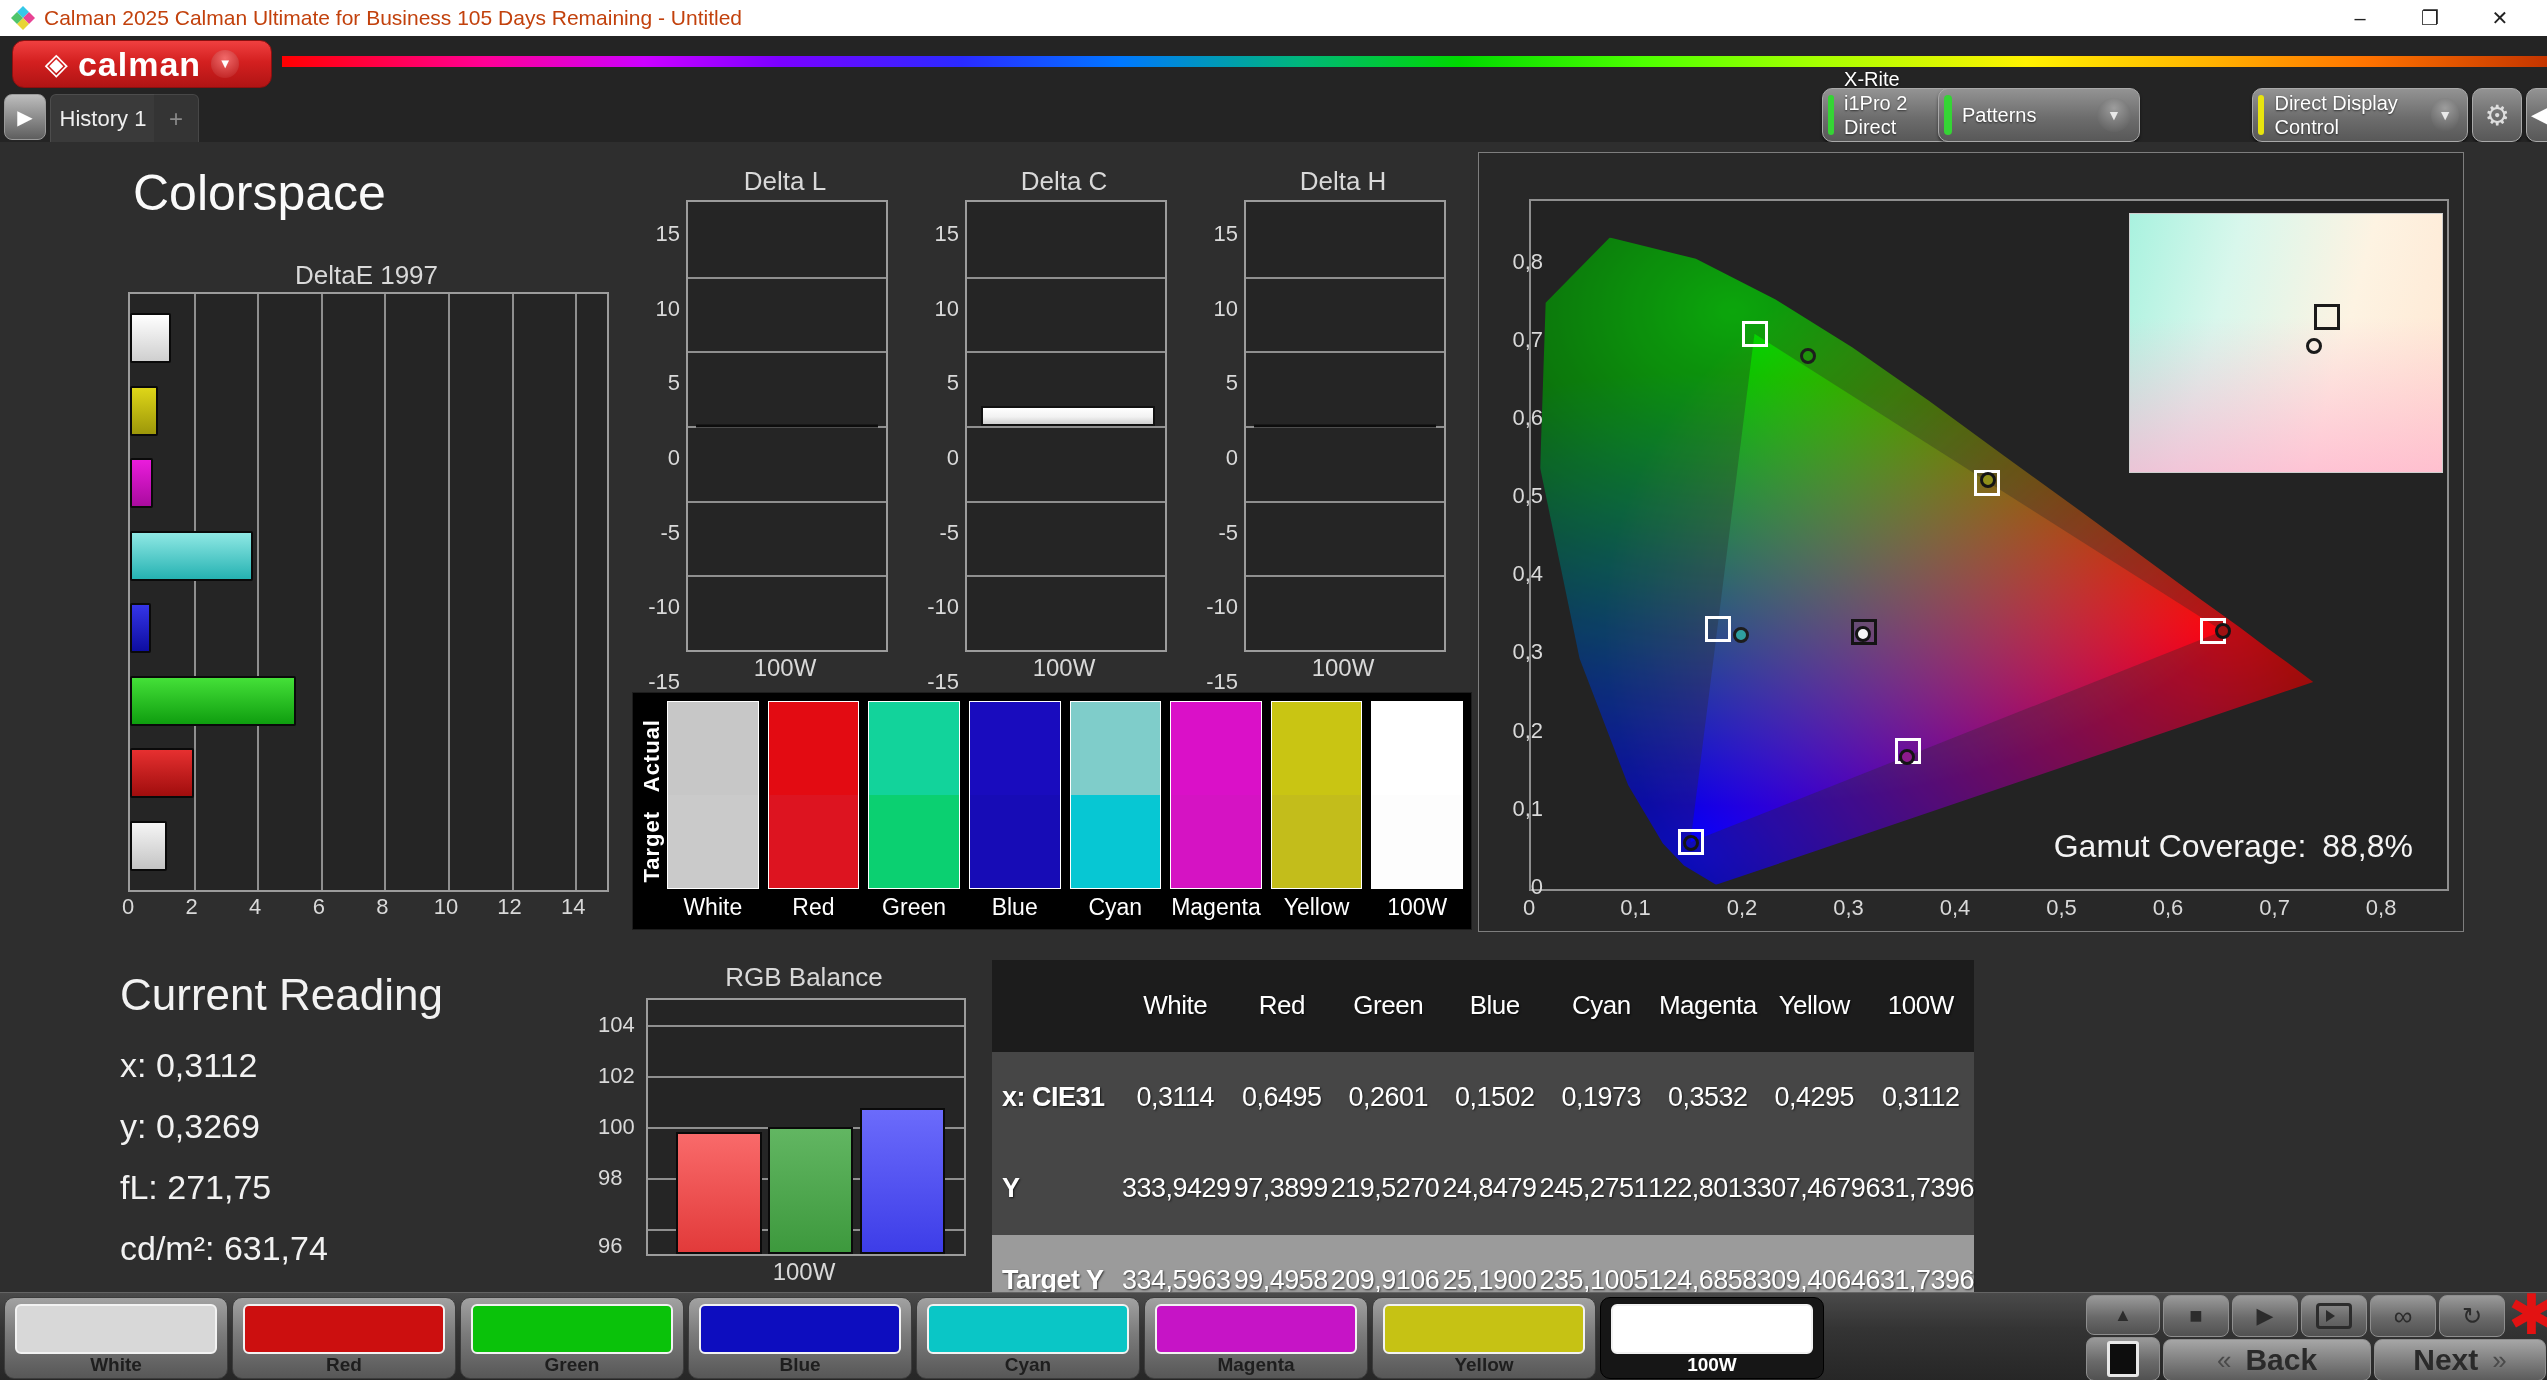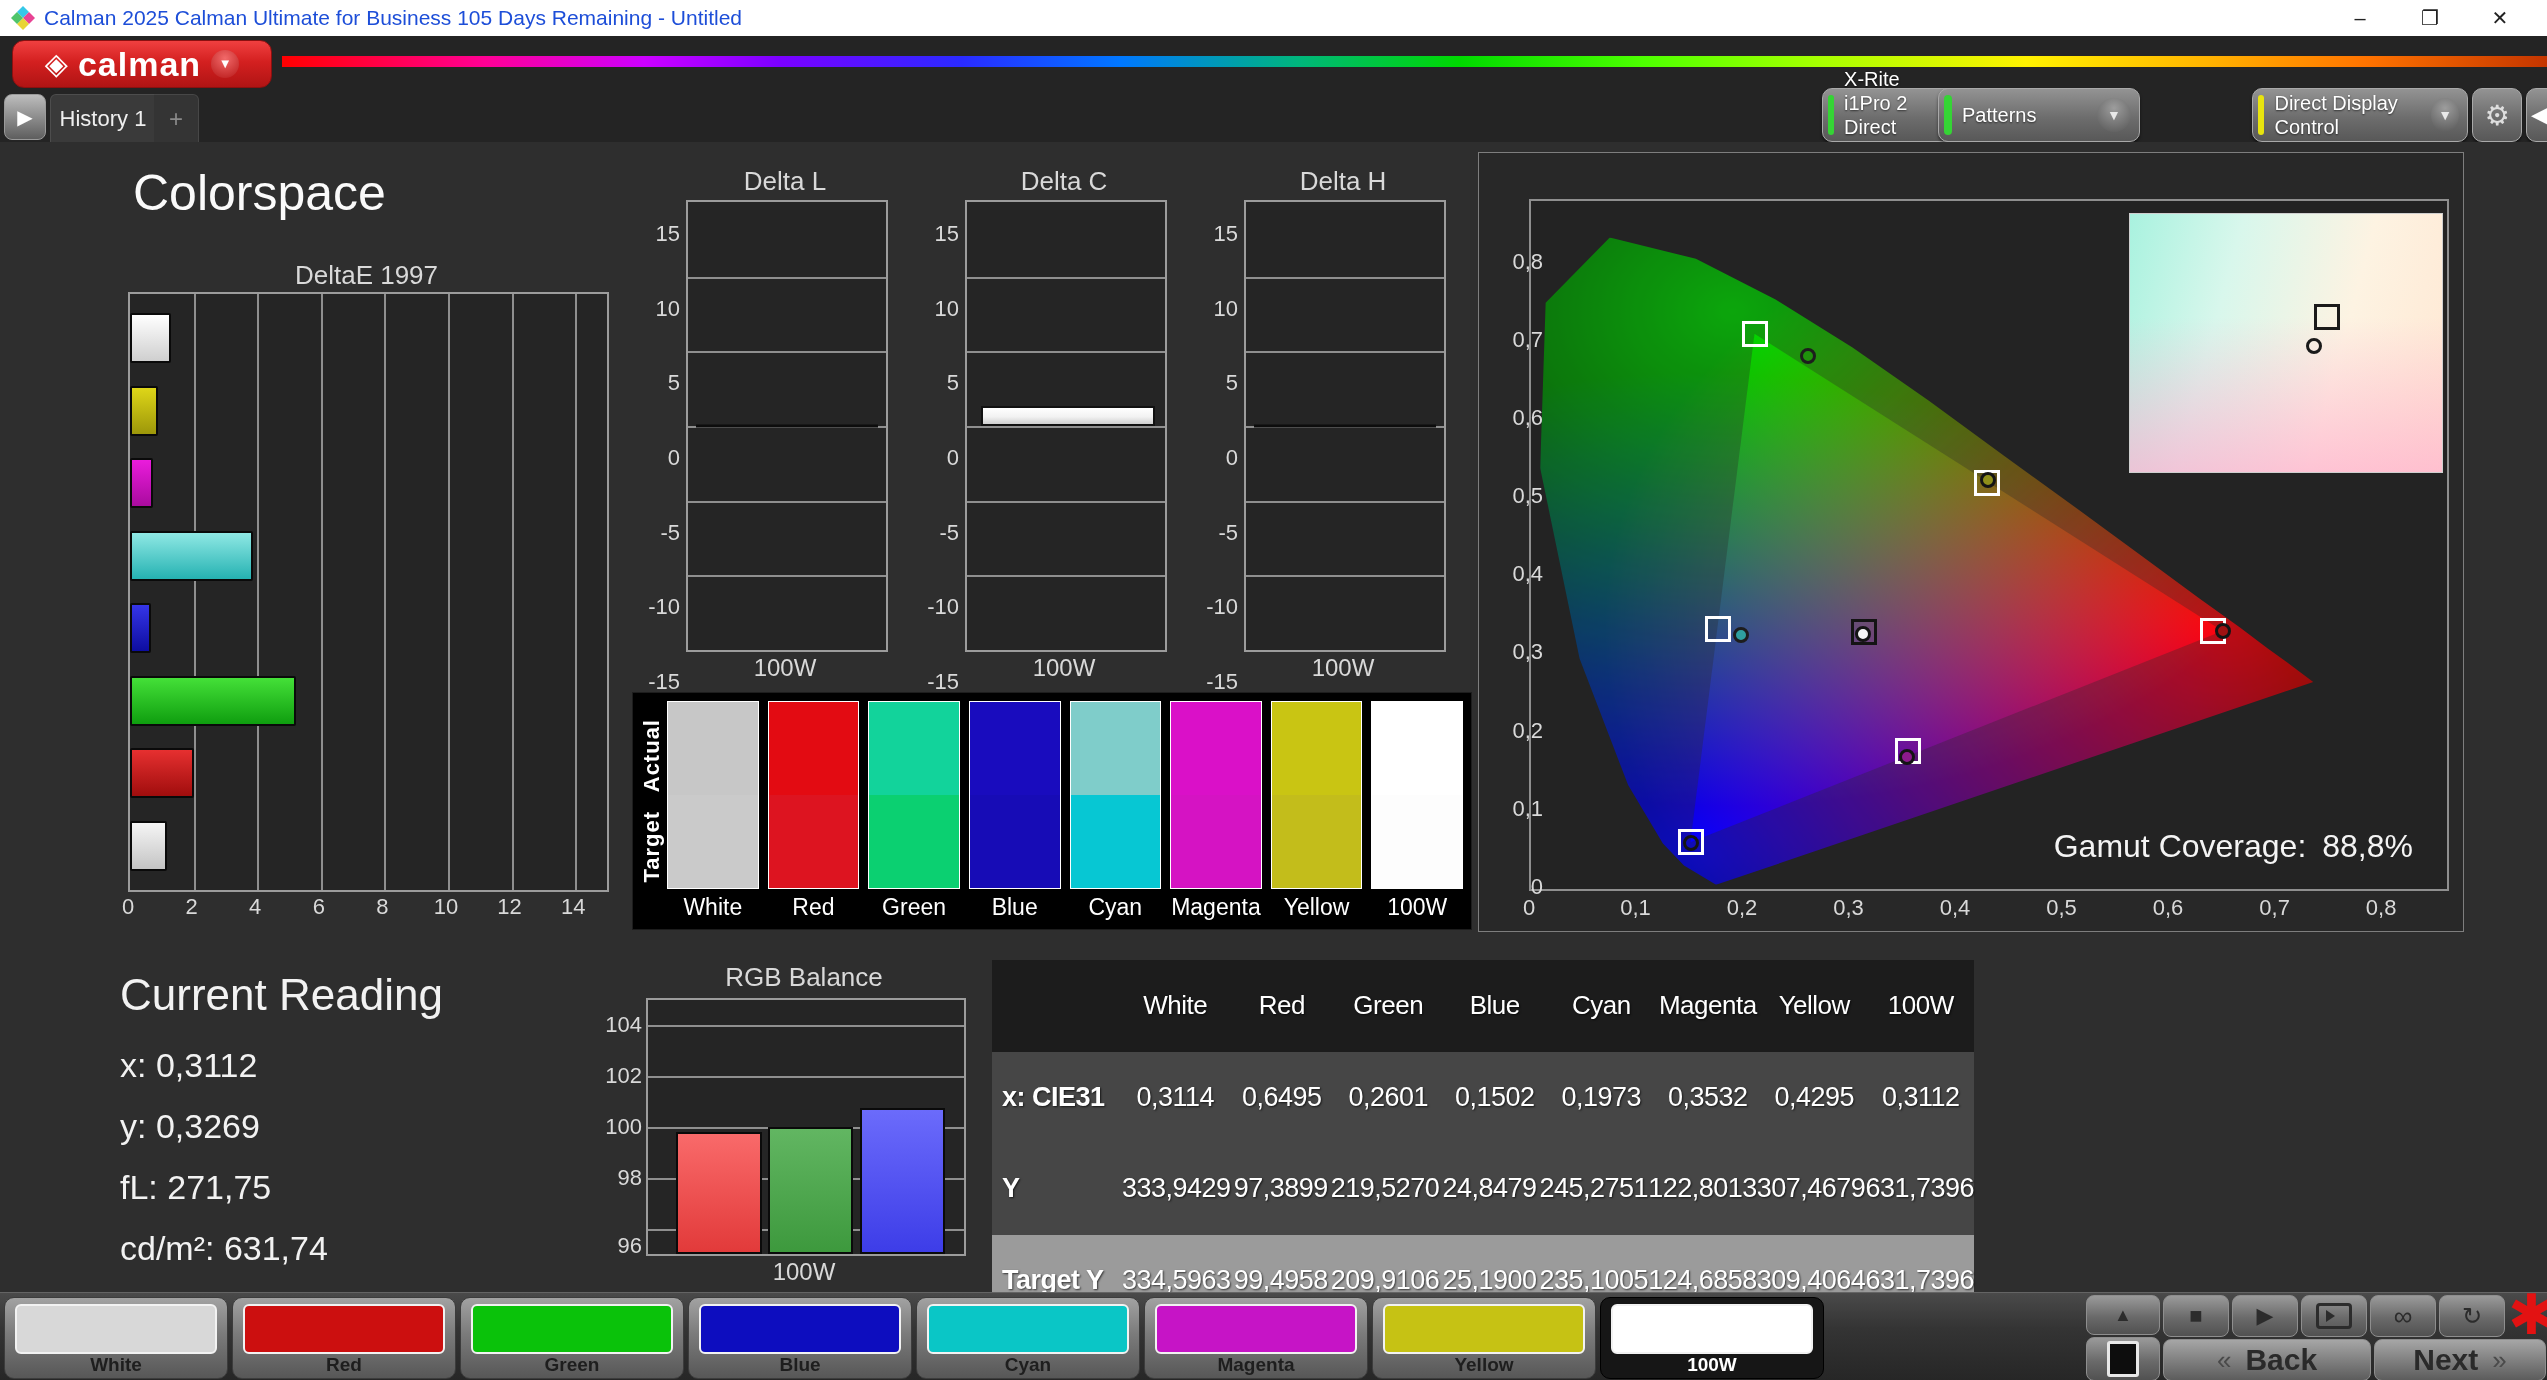--- a/index.html
+++ b/index.html
@@ -4,21 +4,21 @@
 <style>
   html,body{margin:0;padding:0;background:#1b1b1b;}
   body{width:2547px;height:1380px;position:relative;overflow:hidden;
        font-family:"Liberation Sans","DejaVu Sans",sans-serif;
        -webkit-font-smoothing:antialiased;}
   .abs{position:absolute;}
 
   
   #titlebar{left:0;top:0;width:2547px;height:36px;background:#ffffff;color:#1a1a1a;}
   #titlebar .app-icon{left:10px;top:5px;width:26px;height:26px;}
-  #titlebar .title-text{left:44px;top:6px;font-size:21px;color:#1d4ed8;white-space:nowrap;}
+  #titlebar .title-text{left:44px;top:6px;font-size:21px;color:#c2410c;white-space:nowrap;}
   .winbtn{top:0;width:60px;height:36px;text-align:center;line-height:36px;font-size:20px;color:#222;}
   #win-min{left:2330px;} #win-restore{left:2400px;} #win-close{left:2470px;}
 
   
   #menurow{left:0;top:36px;width:2547px;height:52px;background:#242424;}
   #calman-btn{left:12px;top:4px;width:258px;height:46px;border-radius:12px;
       background:linear-gradient(180deg,#f04040 0%,#d42020 45%,#b01414 100%);
       border:1px solid #8c1010;display:flex;align-items:center;justify-content:center;gap:10px;}
   #calman-btn .logo-glyph{color:#fff;font-size:30px;line-height:1;}
   #calman-btn .logo-text{color:#fff;font-size:34px;font-weight:700;letter-spacing:1px;}
@@ -114,21 +114,21 @@
   
   #cur-read{left:120px;top:828px;color:#f2f2f2;}
   #cur-title{font-size:44px;margin-bottom:26px;}
   .cr-line{font-size:34px;margin-bottom:22px;}
 
   
   #rgb-title{left:646px;top:820px;width:316px;}
   #rgb-plot{left:646px;top:856px;width:316px;height:254px;}
   #rgb-bars{position:absolute;left:0;bottom:0;width:100%;height:100%;}
   .rgb-bar{position:absolute;bottom:0;width:27%;border:2px solid #0a0a0a;box-sizing:border-box;}
-  #rgb-plot .ytick{position:absolute;right:322px;transform:translateY(-50%);width:44px;text-align:right;}
+  #rgb-plot .ytick{position:absolute;right:322px;transform:translateY(-50%);width:44px;text-align:left;}
   #rgb-xlab{left:646px;top:1116px;width:316px;text-align:center;color:#d9d9d9;font-size:24px;}
 
   
   #meas-table{left:992px;top:818px;width:982px;height:458px;background:#1c1c1c;display:flex;flex-direction:column;}
   .t-row{flex:1;display:flex;align-items:center;}
   .t-row.hdr{background:#1c1c1c;color:#fff;}
   .t-row.dark{background:#464646;}
   .t-row.light{background:#9b9b9b;}
   .t-cell{color:#fff;font-size:27px;text-align:center;text-shadow:1px 1px 2px rgba(0,0,0,.65);letter-spacing:-0.5px;}
   .t-label{width:130px;font-weight:700;text-align:left;padding-left:10px;box-sizing:border-box;}

